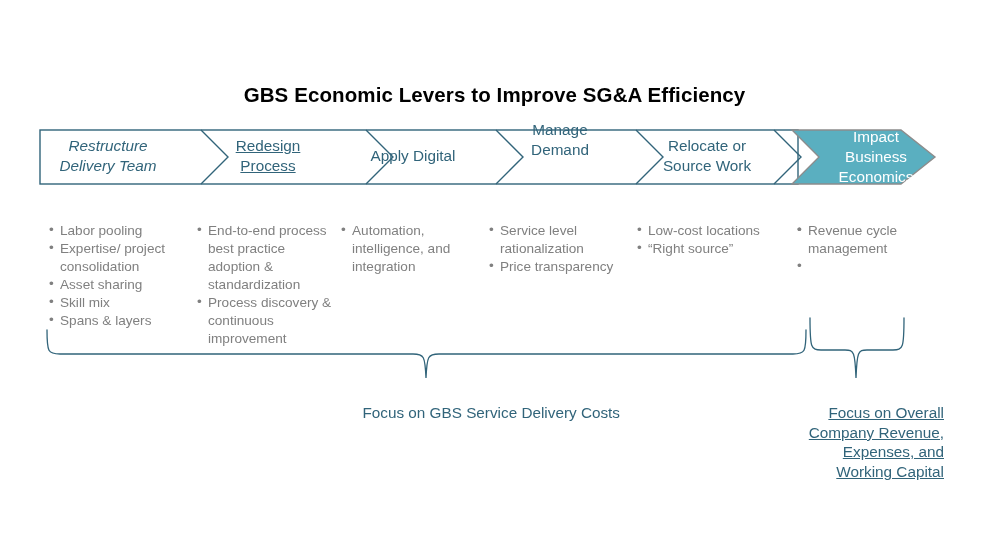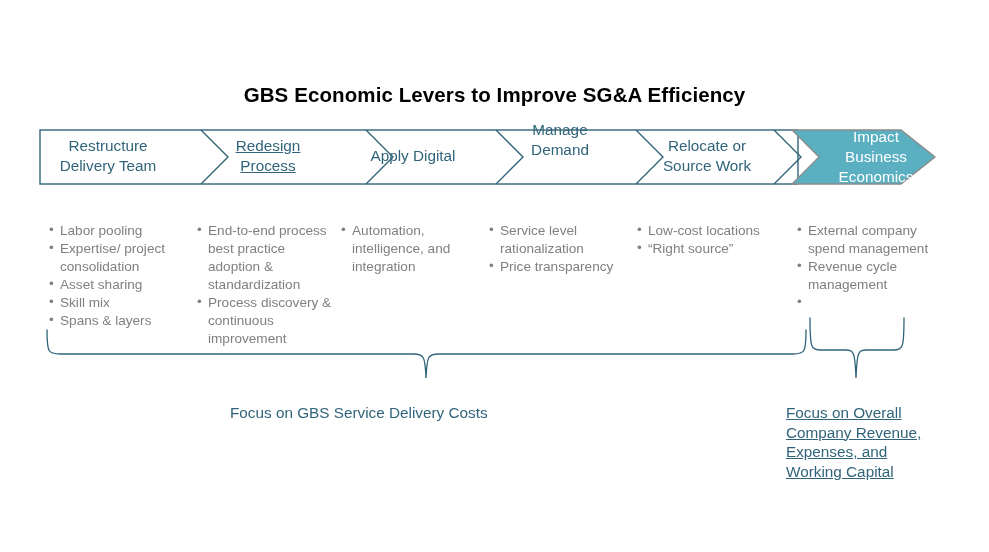--- a/index.html
+++ b/index.html
@@ -74,21 +74,21 @@
     line-height: 18px;
   }
   #braces {
     position: absolute;
     left: 0;
     top: 0;
     pointer-events: none;
   }
   .caption {
     position: absolute;
-    text-align: left;
+    text-align: right;
     font-size: 15.3px;
     line-height: 19.5px;
     color: #31647a;
     white-space: pre-line;
   }
   #caption-left {
     left: 230px;
     top: 403px;
     width: 390px;
   }
@@ -114,21 +114,21 @@
       <path d="M 165 10 L 192 37 L 165 64"></path>
       <path d="M 330 10 L 357 37 L 330 64"></path>
       <path d="M 460 10 L 487 37 L 460 64"></path>
       <path d="M 600 10 L 627 37 L 600 64"></path>
       <path d="M 738 10 L 765 37 L 738 64"></path>
     </g>
 
     <path d="M 756 10 L 865 10 L 899 37 L 865 64 L 756 64 L 783 37 Z" fill="#5aafc0" stroke="#8c8c8c" stroke-width="1.4"></path>
   </svg>
 
-  <div class="chev-label" style="left:40px;  top:136px; width:136px;">Restructure
+  <div class="chev-label" style="left:40px;  top:136px; width:136px;font-style:italic;">Restructure
 Delivery  Team</div>
   <div class="chev-label" style="left:200px; top:136px; width:136px;text-decoration:underline;">Redesign
 Process</div>
   <div class="chev-label" style="left:343px; top:146px; width:140px;">Apply Digital</div>
   <div class="chev-label" style="left:492px; top:120px; width:136px;">Manage
 Demand</div>
   <div class="chev-label" style="left:637px; top:136px; width:140px;">Relocate or
 Source Work</div>
   <div class="chev-label active" style="left:800px; top:127px; width:120px;margin-left:16px;">Impact
 Business
@@ -151,21 +151,21 @@
     </div>
   <div class="bullet-col" id="col-3" style="left:489px; width:140px;">
       <div class="bullet-item"><span class="dot">•</span><span>Service level rationalization</span></div>
       <div class="bullet-item"><span class="dot">•</span><span>Price transparency</span></div>
     </div>
   <div class="bullet-col" id="col-4" style="left:637px; width:150px;">
       <div class="bullet-item"><span class="dot">•</span><span>Low-cost locations</span></div>
       <div class="bullet-item"><span class="dot">•</span><span>“Right source”</span></div>
     </div>
   <div class="bullet-col" id="col-5" style="left:797px; width:140px;">
-      <div class="bullet-item"><span class="dot">•</span><span>External company spend management</span></div>
+      <div class="bullet-item"><span class="dot">•</span></div>
       <div class="bullet-item"><span class="dot">•</span><span>Revenue cycle management</span></div>
       <div class="bullet-item"><span class="dot">•</span></div>
     </div>
 
   <svg id="braces" width="989" height="552" viewBox="0 0 989 552">
 
     <path d="M 47 330
              C 47 352, 48 354, 60 354
              L 413 354
              C 424 354, 425 356, 426 378

